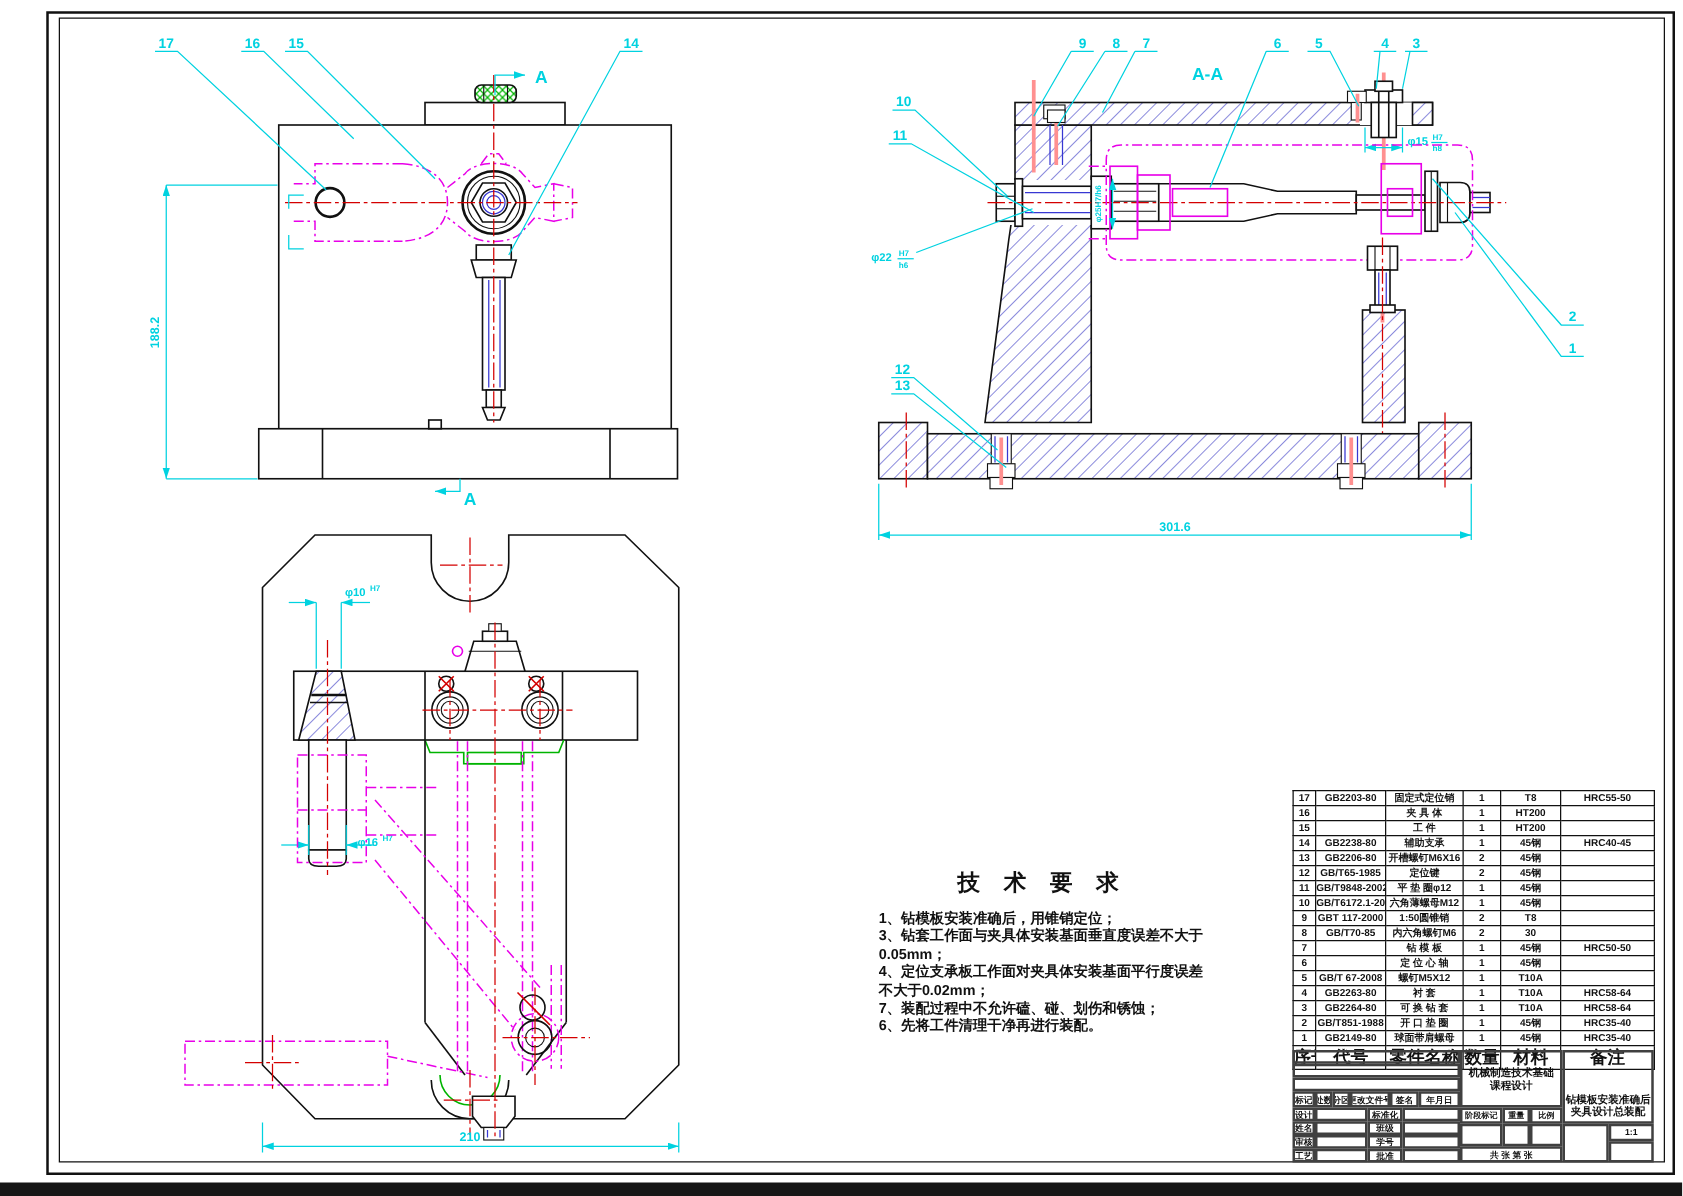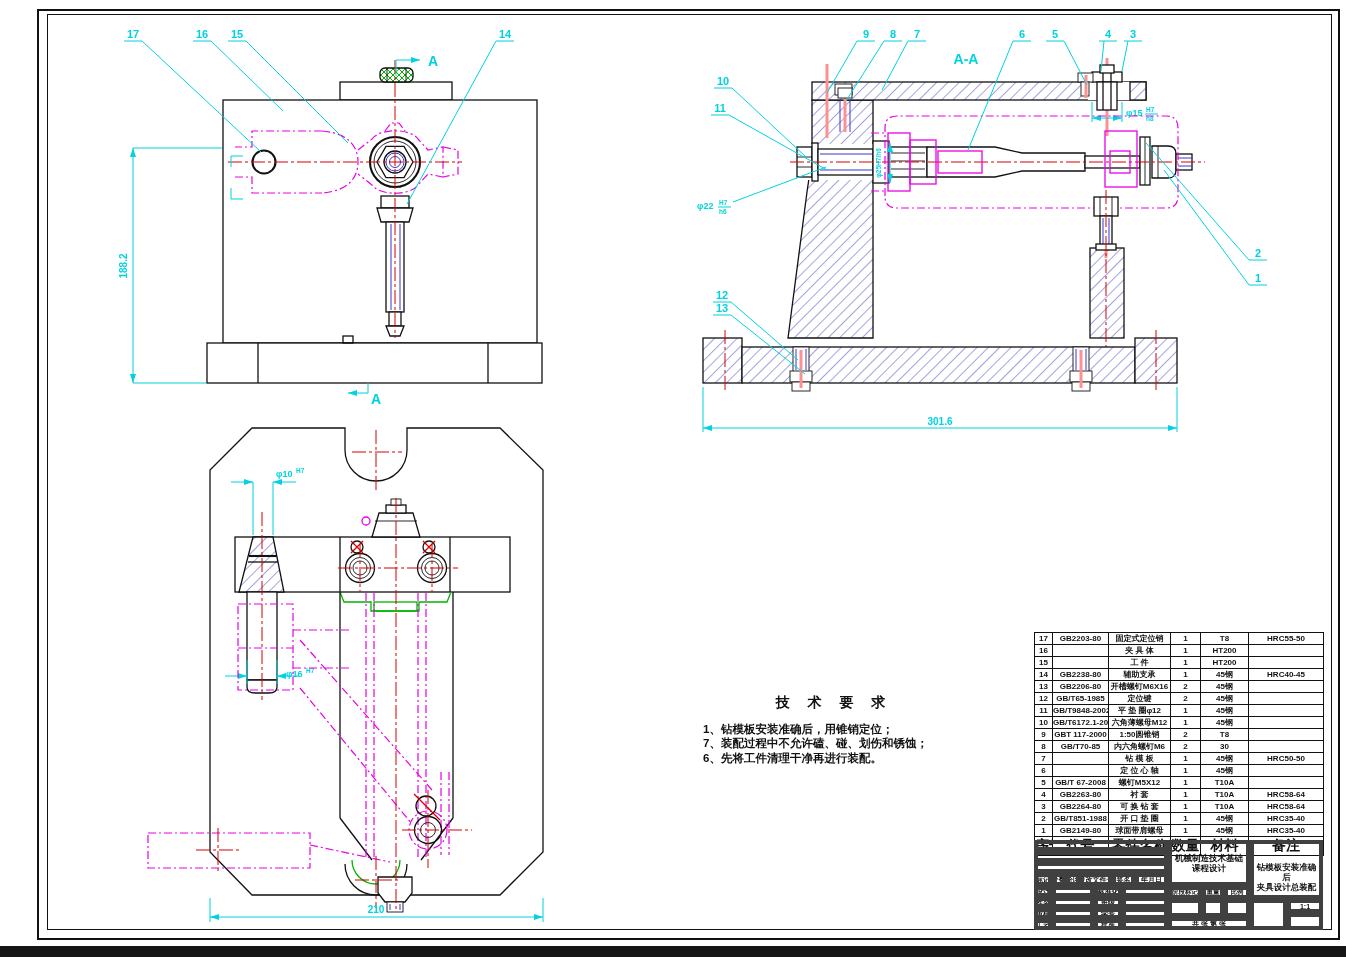--- a/index.html
+++ b/index.html
@@ -25,30 +25,30 @@
   .bl {stroke:#3737d2;stroke-width:1;fill:none}
   .cy {stroke:#00d2e0;fill:none;stroke-width:1}
   .cyt{fill:#00d2e0;font:bold 11px "Liberation Sans",sans-serif;text-anchor:middle}
   .cyb{fill:#00d2e0;font:bold 14px "Liberation Sans",sans-serif;text-anchor:middle}
   .cyd{fill:#00d2e0;font:bold 10px "Liberation Sans",sans-serif;text-anchor:middle}
   .cy9{fill:#00d2e0;font:bold 9px "Liberation Sans",sans-serif}
   .cys{fill:#00d2e0;font:bold 6.5px "Liberation Sans",sans-serif}
   .gr {stroke:#00b400;fill:none;stroke-width:1.3}
   
   #techreq{left:703px;top:694px;width:262px;color:#111;}
-  #techreq .tr-title{font-weight:bold;font-size:14px;letter-spacing:7px;text-align:center;margin-bottom:10px;}
+  #techreq .tr-title{font-weight:bold;font-size:18px;letter-spacing:7px;text-align:center;margin-bottom:10px;}
   #techreq .tr-item{font-weight:bold;font-size:11.5px;line-height:14.4px;}
   
   #bom{left:1034px;top:632px;width:289px;border-collapse:collapse;table-layout:fixed;}
   #bom td{border:1px solid #111;font:bold 8px "Liberation Sans",sans-serif;color:#111;
           text-align:center;padding:0;height:10.2px;overflow:hidden;white-space:nowrap;}
   #bom tr.hdr td{height:16px;font-size:14px;}
   
   #tblock{left:1034px;top:840px;width:289px;height:90px;}
-  #tblock .c{position:absolute;border:4px solid #404040;box-sizing:border-box;display:flex;
+  #tblock .c{position:absolute;border:2px solid #404040;box-sizing:border-box;display:flex;
              align-items:center;justify-content:center;font:bold 7px "Liberation Sans",sans-serif;
              color:#111;overflow:hidden;white-space:nowrap;}
   #tblock .big{font-size:8.5px;line-height:10px;white-space:normal;text-align:center;}
 </style>
 </head>
 <body>
 
 <div id="page">
   <div class="abs" id="frame-outer"></div>
   <div class="abs" id="frame-inner"></div>
@@ -445,20 +445,22 @@
         <line class="cy" x1="210" y1="917" x2="543" y2="917" marker-start="url(#ar)" marker-end="url(#ar)"></line>
         <text class="cyd" x="376" y="913">210</text>
       </g>
     </g>
   </svg>
 
   <div class="abs" id="techreq">
     <div class="tr-title">技 术 要 求</div>
     <div>
         <div class="tr-item">1、钻模板安装准确后，用锥销定位；</div>
+        <div class="tr-item">3、钻套工作面与夹具体安装基面垂直度误差不大于0.05mm；</div>
+        <div class="tr-item">4、定位支承板工作面对夹具体安装基面平行度误差不大于0.02mm；</div>
         <div class="tr-item">7、装配过程中不允许磕、碰、划伤和锈蚀；</div>
         <div class="tr-item">6、先将工件清理干净再进行装配。</div>
       </div>
   </div>
 
   <table class="abs" id="bom">
     <colgroup>
       <col style="width:18px">
         <col style="width:56px">
         <col style="width:62px">

